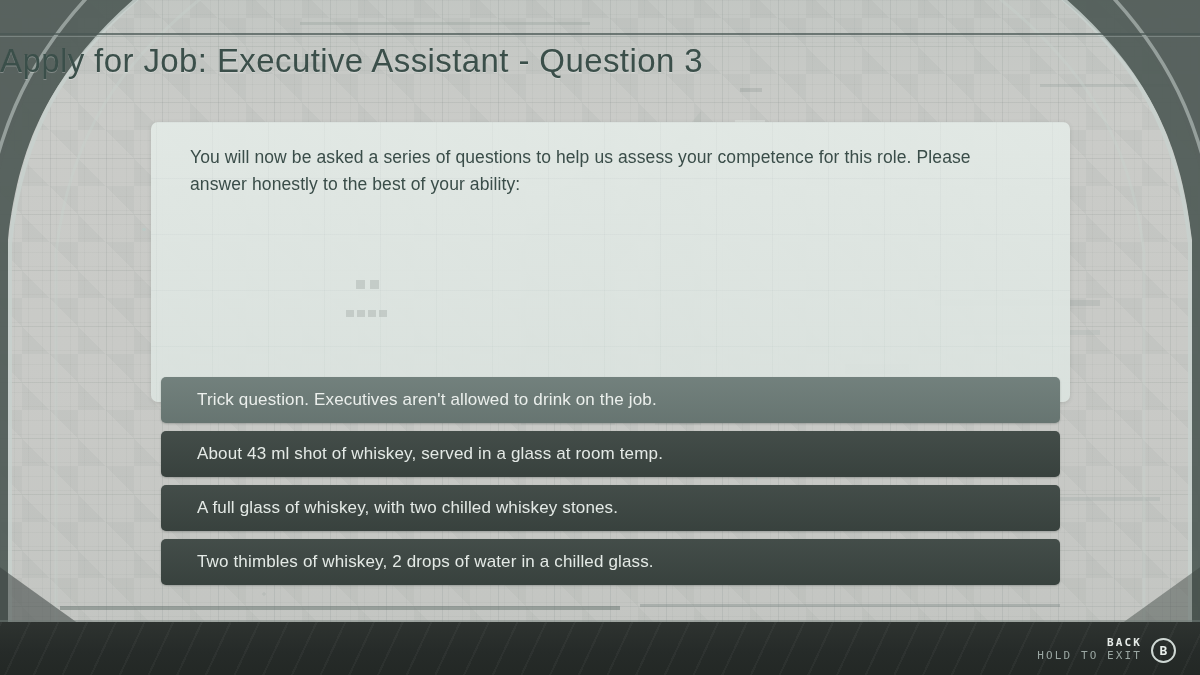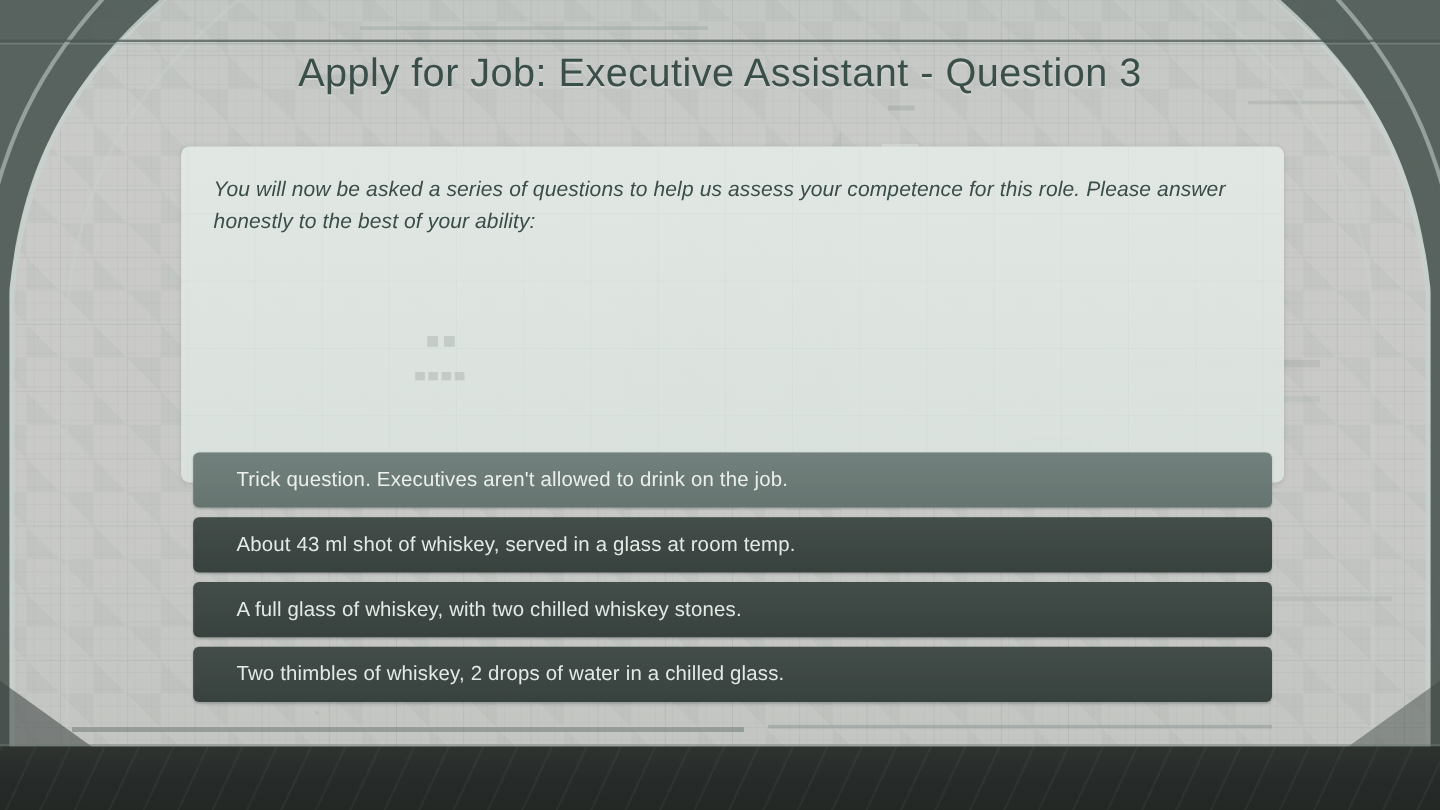--- a/index.html
+++ b/index.html
@@ -131,39 +131,37 @@
     border: 2px solid #cfd8d4;
     display: flex; align-items: center; justify-content: center;
     font-size: 13px; font-weight: 700; color: #e8eeea;
     font-family: "DejaVu Sans Mono", monospace;
   }
 
   
   .title {
     position: absolute;
     left: 0; right: 0; top: 42px;
-    text-align: center;
     font-size: 33px;
     font-weight: 400;
     letter-spacing: 0.4px;
     color: #3b4f4a;
     text-shadow: 0 1px 0 rgba(255,255,255,0.25);
   }
 
   
   .panel {
     position: absolute;
     left: 151px; top: 122px;
     width: 919px; height: 280px;
     background: linear-gradient(180deg, rgba(226,233,229,0.96) 0%, rgba(219,227,223,0.93) 100%);
     border-radius: 7px;
     box-shadow: 0 1px 4px rgba(60,70,66,0.18);
-    padding: 22px 27px;
+    padding: 22px 39px;
     overflow: hidden;
-    font-style: italic;
   }
   .panel-grid {
     position: absolute; inset: 0;
     background-image:
       linear-gradient(to right, rgba(120,140,134,0.055) 1px, transparent 1px),
       linear-gradient(to bottom, rgba(120,140,134,0.055) 1px, transparent 1px);
     background-size: 56px 56px;
     background-position: 5px 0px;
     pointer-events: none;
   }
@@ -285,14 +283,21 @@
       <span>A full glass of whiskey, with two chilled whiskey stones.</span>
     </div>
     <div class="option">
       <span>Two thimbles of whiskey, 2 drops of water in a chilled glass.</span>
     </div>
   </div>
 
   <div class="bottom-seam"></div>
   <div class="bottom-band"></div>
 
+  <div class="hud">
+    <div class="hud-labels">
+      <div class="hud-back">BACK</div>
+      <div class="hud-hold">HOLD TO EXIT</div>
+    </div>
+    <div class="hud-btn">B</div>
+  </div>
 
 </div>
 
 </body></html>

